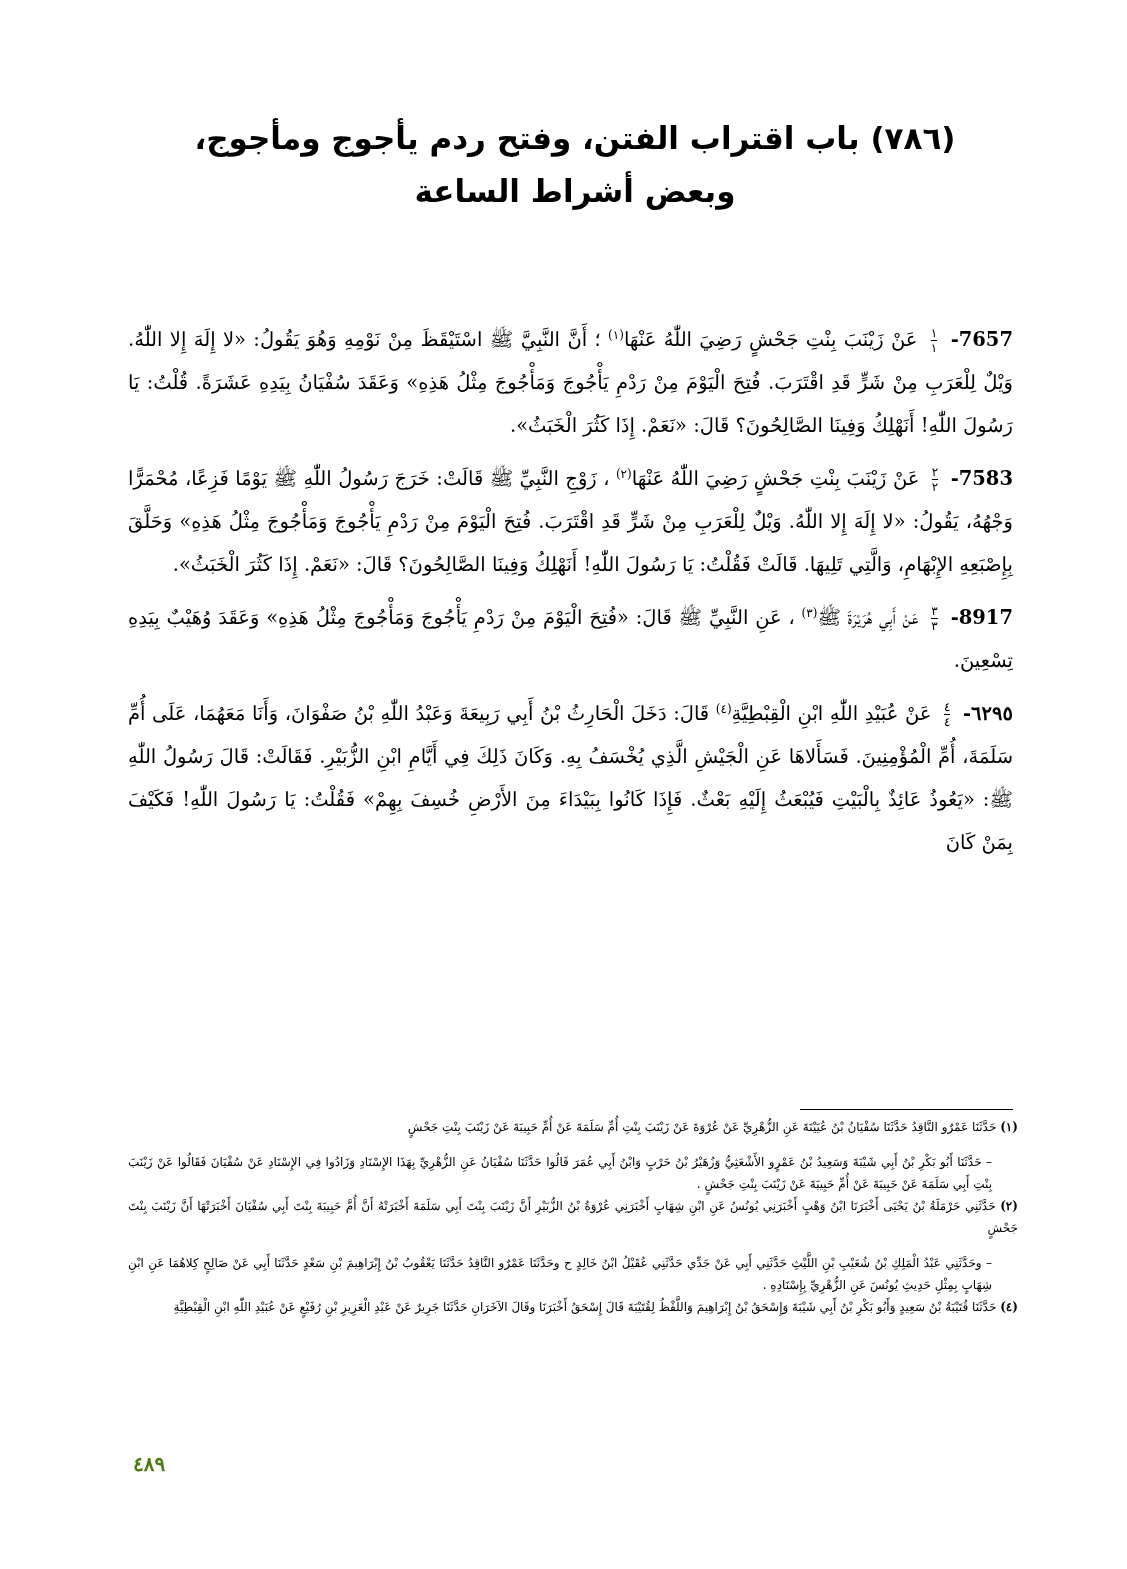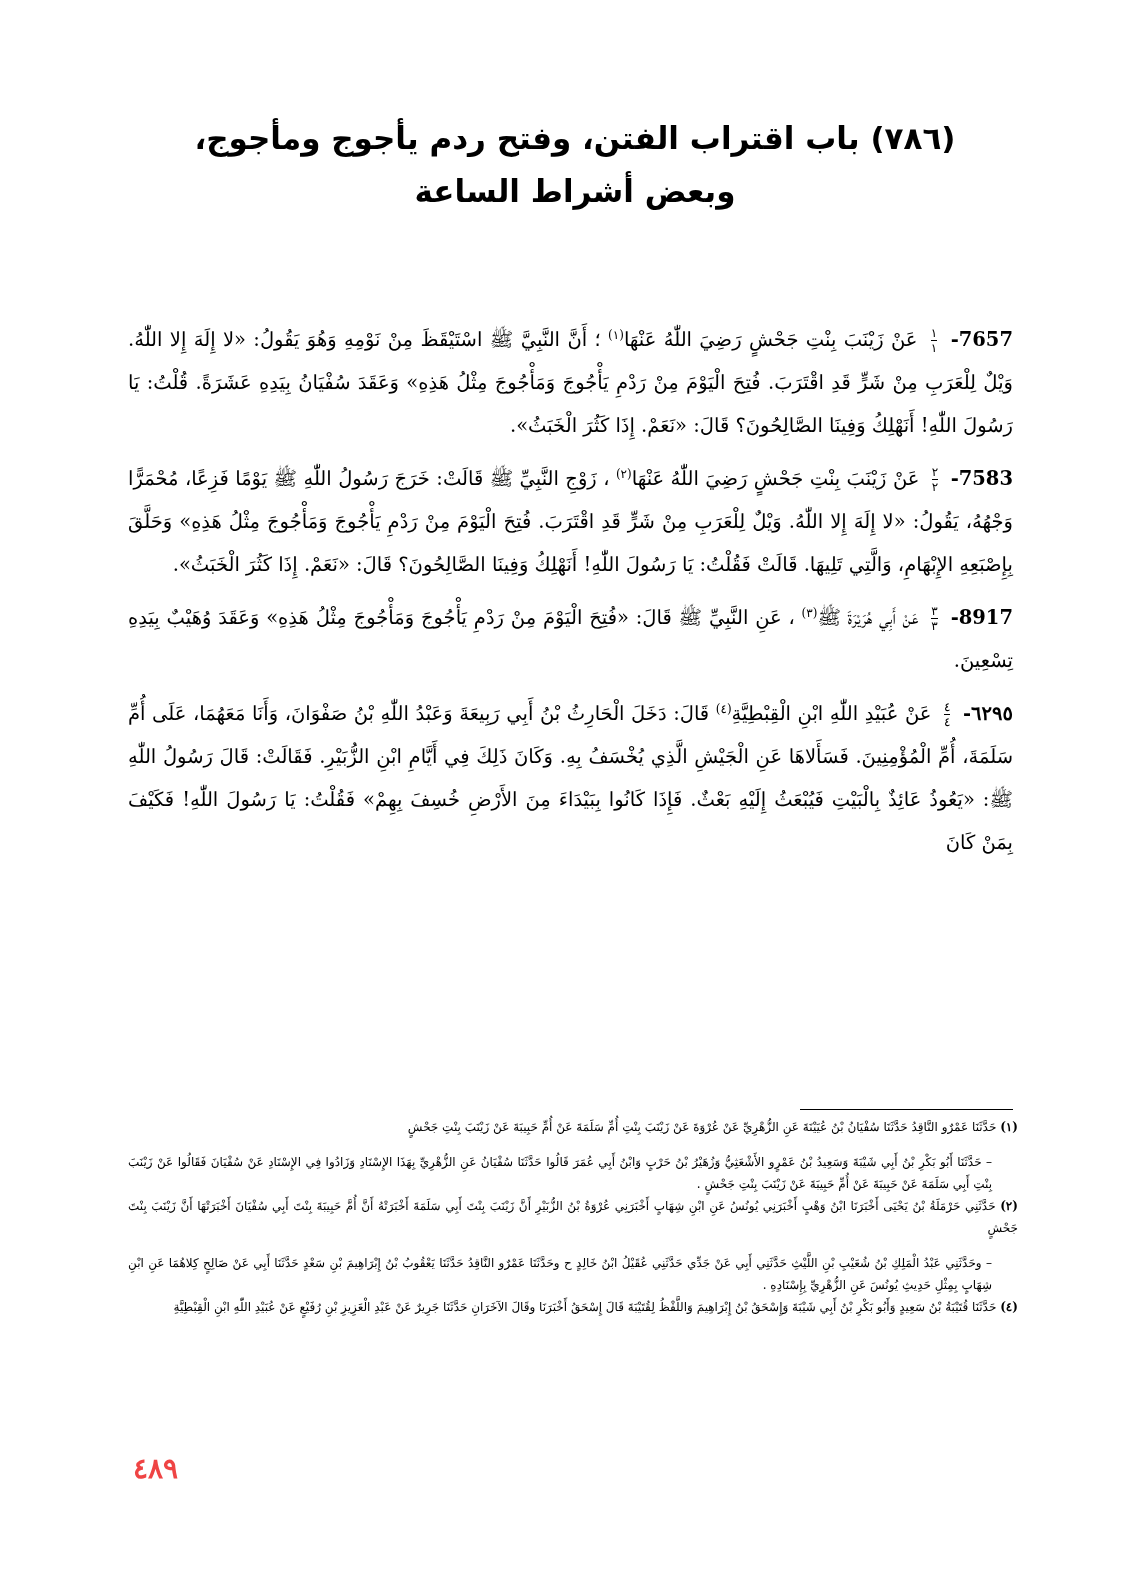--- a/index.html
+++ b/index.html
@@ -96,24 +96,24 @@
       margin: 0;
       text-align: justify;
     }
     .fn-item.cont { padding-right: 26px; margin-top: 13px; }
     .fn-item .fn-num { font-weight: bold; }
     .page-number {
       position: absolute;
       left: 133px;
       top: 1452px;
       font-family: Liberation Serif, serif;
-      font-size: 28px;
+      font-size: 20px;
       font-weight: bold;
       direction: rtl;
-      color: #ef4444;
+      color: #4d7c0f;
     }
   </style>
 </head>
 <body>
 
 <div class="page">
 
   <div class="chapter-title">
     <div>(٧٨٦) باب اقتراب الفتن، وفتح ردم يأجوج ومأجوج،</div>
     <div>وبعض أشراط الساعة</div>

